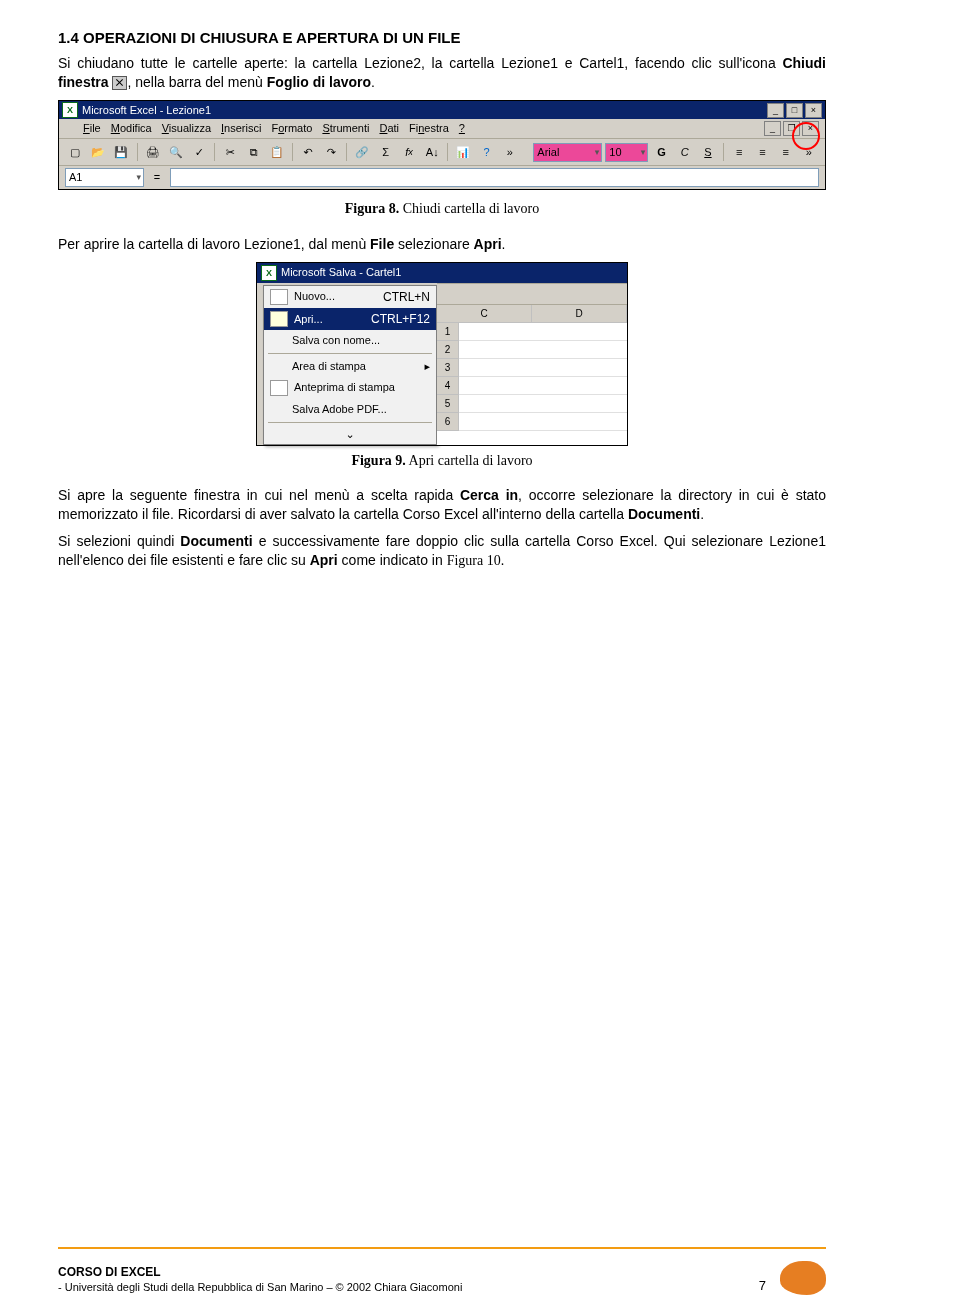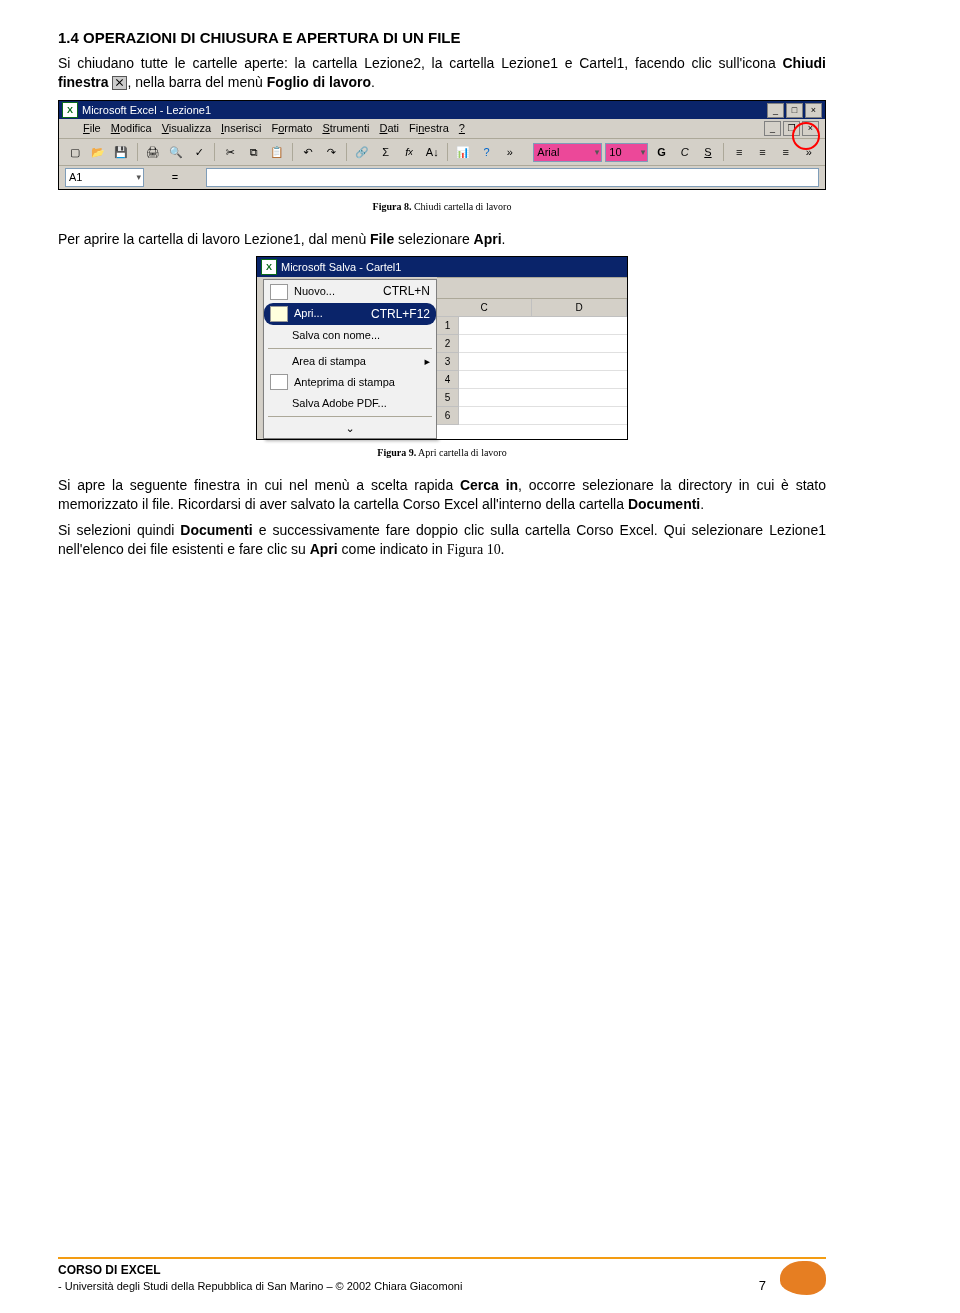--- a/index.html
+++ b/index.html
@@ -99,32 +99,32 @@
   .redcircle{
     position:absolute;
     right:6px; top:22px;
     width:24px;height:24px;
     border:2px solid red;
     border-radius:50%;
     pointer-events:none;
   }
   .fig8-wrap{position:relative;}
   .fig8 .namebox {
-    display:flex;align-items:center;gap:22px;
+    display:flex;align-items:center;gap:4px;
     padding:2px 6px;background:#d4d0c8;
   }
   .fig8 .nb{background:#fff;border:1px solid #7f9db9;height:17px;min-width:60px;padding:0 14px 0 3px;display:flex;align-items:center;position:relative;}
   .fig8 .nb::after{content:"▾";position:absolute;right:2px;font-size:9px;color:#555;}
   .fig8 .fx{width:18px;text-align:center;}
   .fig8 .fbar{flex:1;background:#fff;border:1px solid #7f9db9;height:17px;}
 
   .caption {
     text-align: center;
     font-family: "Times New Roman", serif;
-    font-size: 10px;
+    font-size: 14px;
     margin: 4px 0 16px 0;
   }
   .caption .b { font-weight: bold; }
 
   
   .fig9 {
     width: 370px;
     margin: 8px auto 6px auto;
     border: 1px solid #000;
     font-family: Tahoma, Arial, sans-serif;
@@ -141,42 +141,41 @@
   .fig9 .menubar2 span:first-child{background:#d4d0c8;border:1px solid #808080;padding:0 4px;}
   .fig9 .bodyrow{display:flex;}
   .fig9 .menu{
     width:172px;background:#f1f1f1;border:1px solid #808080;
     box-shadow:2px 2px 3px rgba(0,0,0,0.3);
     margin:2px 0 0 6px;
   }
   .fig9 .menu .mitem{
     display:flex;align-items:center;gap:6px;
     padding:3px 6px;
-    border-radius:9px;
   }
   .fig9 .menu .mitem.sel{background:#0a246a;color:#fff;justify-content:center;}
   .fig9 .menu .mitem .sc{margin-left:auto;font-size:12px;}
   .fig9 .menu .msep{height:1px;background:#aca899;margin:2px 4px;}
   .fig9 .menu .mexpand{text-align:center;padding:2px 0;}
   .fig9 .menu .micon{width:16px;height:14px;border:1px solid #999;background:#fff;display:inline-block;}
   .fig9 .right{flex:1;background:#fff;border-top:1px solid #aca899;}
   .fig9 .cols{display:flex;height:18px;}
   .fig9 .cols div{flex:1;border-right:1px solid #c0c0c0;border-bottom:1px solid #c0c0c0;background:#d4d0c8;text-align:center;font-size:10px;line-height:18px;}
   .fig9 .rows{display:flex;}
   .fig9 .rhdr{width:22px;}
   .fig9 .rhdr div{height:17px;border-right:1px solid #c0c0c0;border-bottom:1px solid #c0c0c0;background:#d4d0c8;text-align:center;font-size:10px;line-height:17px;}
   .fig9 .cells{flex:1;}
   .fig9 .cells div{height:17px;border-bottom:1px solid #e0e0e0;}
 
   
   .footer{
     position:absolute;left:58px;right:58px;bottom:18px;
     border-top:2px solid #f39c12;
-    padding-top:2px;
-    display:flex;align-items:center;justify-content:space-between;
+    padding-top:12px;
+    display:flex;align-items:flex-end;justify-content:space-between;
     font-size:11px;
   }
   .footer .ftitle{font-weight:bold;font-size:12px;}
   .footer .blob{
     width:46px;height:34px;background:#e67e22;
     border-radius:60% 50% 50% 70% / 60% 60% 50% 50%;
     margin-left:8px;
   }
   .footer .left{}
   .footer .right{display:flex;align-items:flex-end;gap:6px;}

